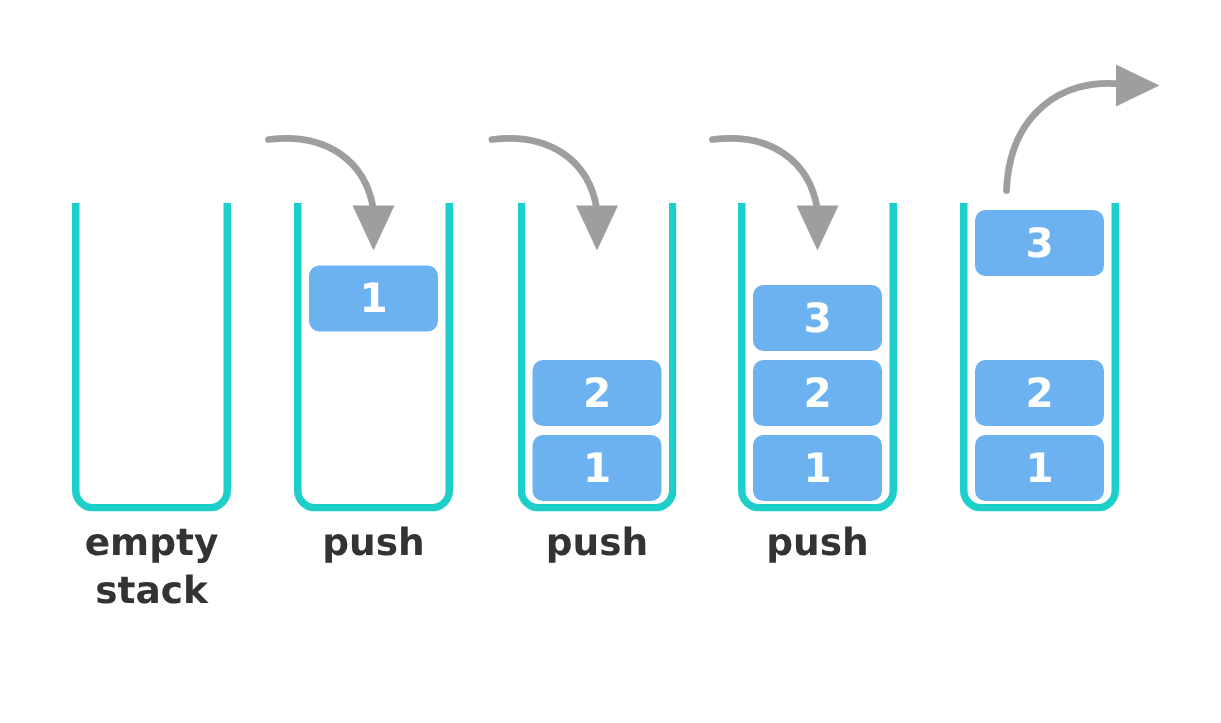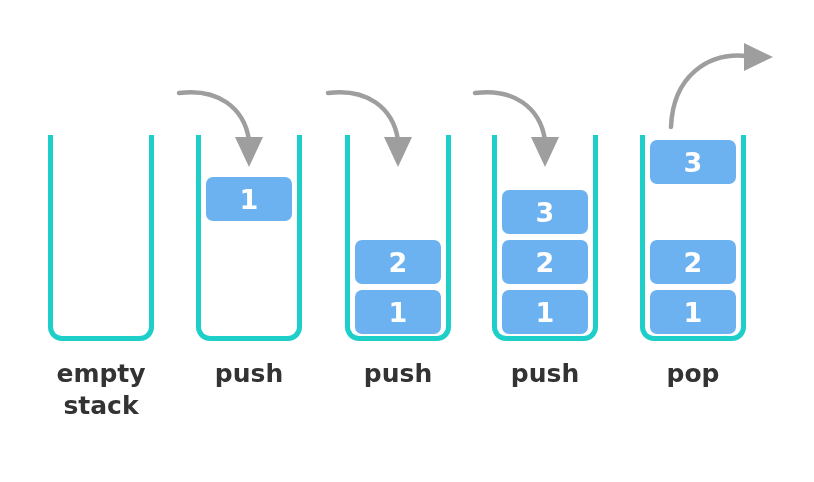--- a/index.html
+++ b/index.html
@@ -80,21 +80,21 @@
     stroke-width: 4.5;
     stroke-linecap: round;
   }
   .arrow-head {
     fill: var(--gray);
   }
   
   .label {
     position: absolute;
     left: 0;
-    top: 358px;
+    top: 346px;
     width: 150px;
     text-align: center;
     font-size: 25px;
     font-weight: bold;
     color: var(--label);
     line-height: 1.28;
     white-space: pre-line;
   }
 </style>
 </head>
@@ -138,15 +138,14 @@
     </div>
     <div class="column" style="left: 618px;">
       <div class="container"></div>
       <div class="block slot-lifted">3</div>
       <div class="block slot-mid">2</div>
       <div class="block slot-bottom">1</div>
       <svg class="arrow-svg" viewBox="0 0 150 482">
         <path class="arrow-path" d="M 53 127 C 55 76, 90 52, 129 56"></path>
         <polygon class="arrow-head" points="126,43 126,71 155,57"></polygon>
       </svg>
-      <div class="label">pop</div>
     </div>
   </div>
 
 </body></html>

